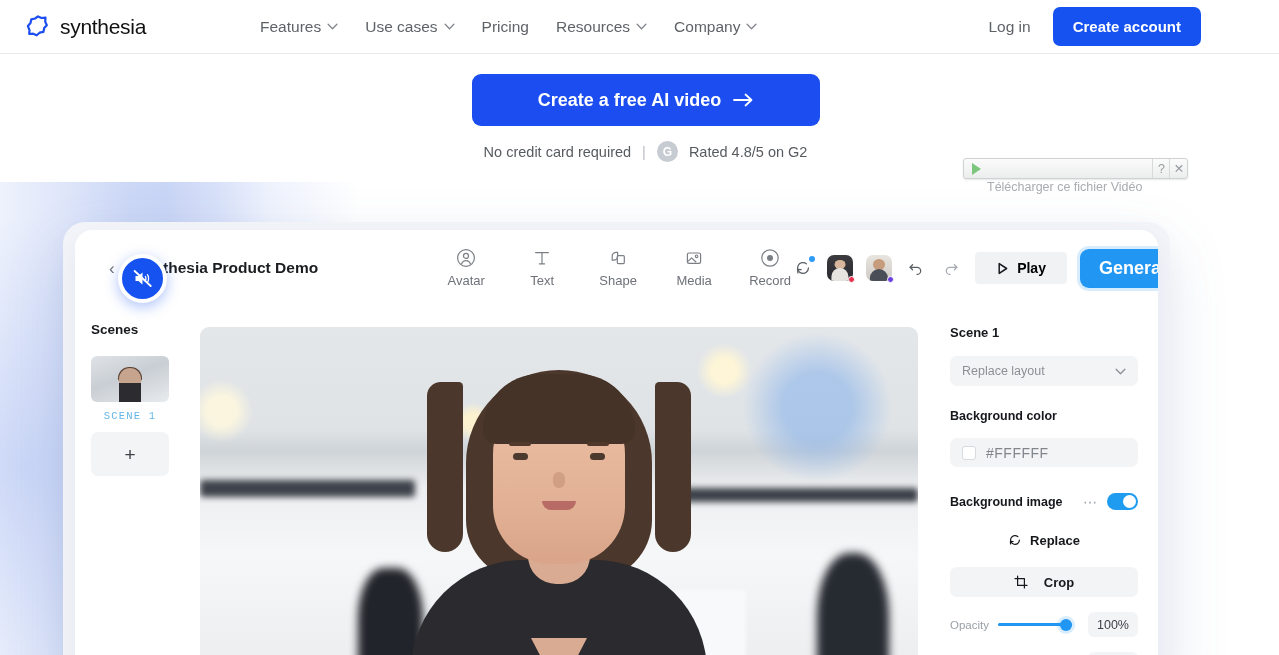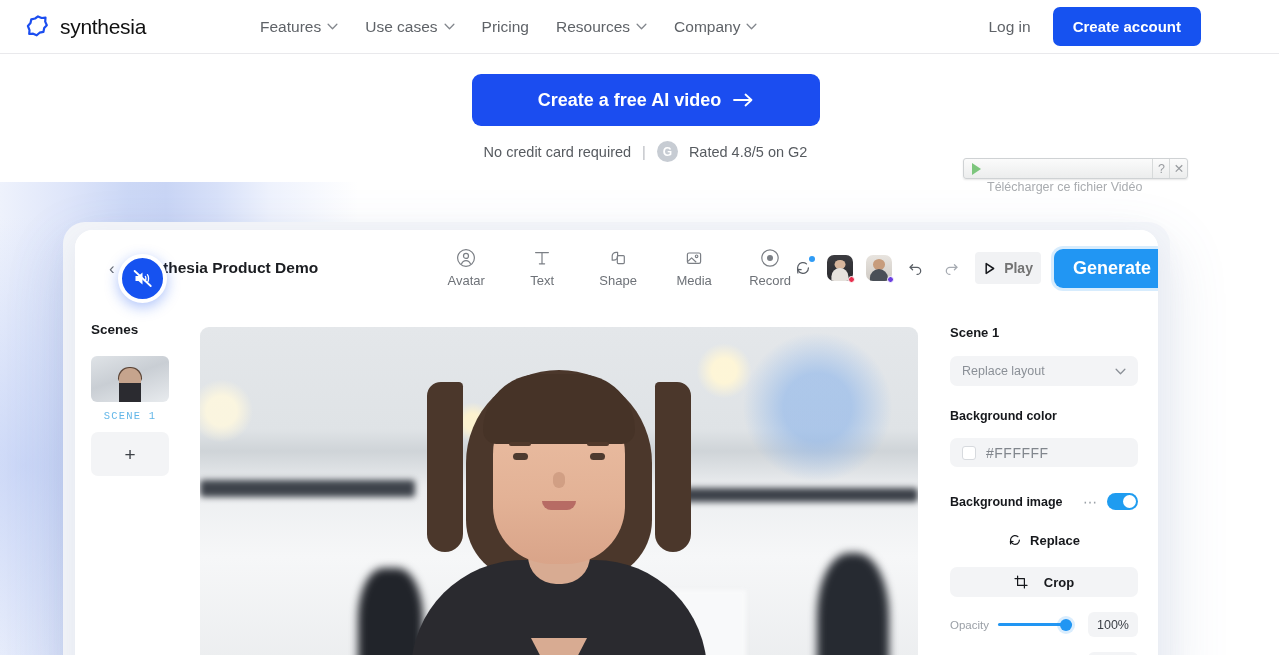--- a/index.html
+++ b/index.html
@@ -135,22 +135,22 @@
   .icon-btn svg { width: 18px; height: 18px; }
   .dot-badge { position: absolute; width: 6px; height: 6px; border-radius: 50%; }
   .avatar-chip {
     width: 26px; height: 26px; border-radius: 7px; position: relative; cursor: pointer;
     background-size: cover; overflow: visible;
   }
   .avatar-chip .inner { width: 100%; height: 100%; border-radius: 7px; overflow: hidden; }
   .avatar-chip .dot { position: absolute; right: -2px; bottom: -2px; width: 7px; height: 7px; border-radius: 50%; border: 1.5px solid #fff; }
   .play-btn {
     display: flex; align-items: center; gap: 8px; background: #f1f2f4;
-    border: none; border-radius: 4px; padding: 8px 8px; cursor: pointer;
-    font-size: 14px; font-weight: 700; color: #737373; font-family: "Liberation Sans", sans-serif;
+    border: none; border-radius: 4px; padding: 8px 21px; cursor: pointer;
+    font-size: 14px; font-weight: 700; color: #000000; font-family: "Liberation Sans", sans-serif;
   }
   .play-tri { width: 13px; height: 13px; }
   .play-tri path { stroke: #17191d; stroke-width: 1.5; fill: none; stroke-linejoin: round; }
   .gen-btn {
     background: #2196f3; color: #fff; border: none; border-radius: 9px;
     padding: 9px 19px; cursor: pointer; font-size: 18px; font-weight: 600;
     font-family: "Liberation Sans", sans-serif;
     box-shadow: 0 0 0 3px rgba(33,150,243,.18);
   }
 

